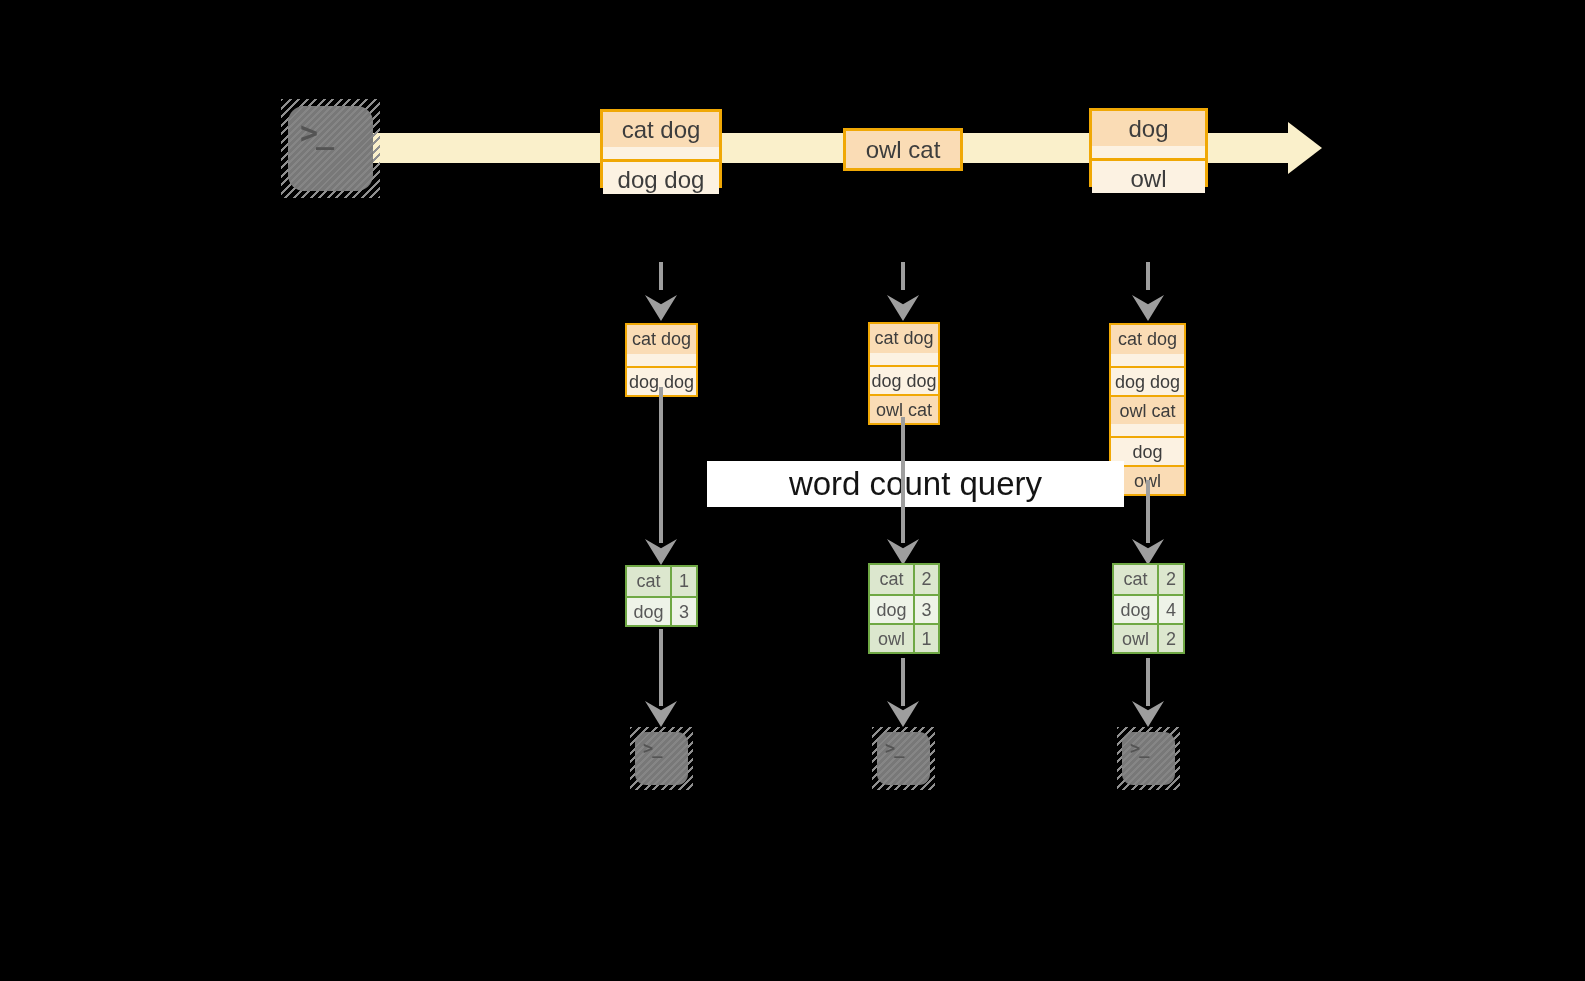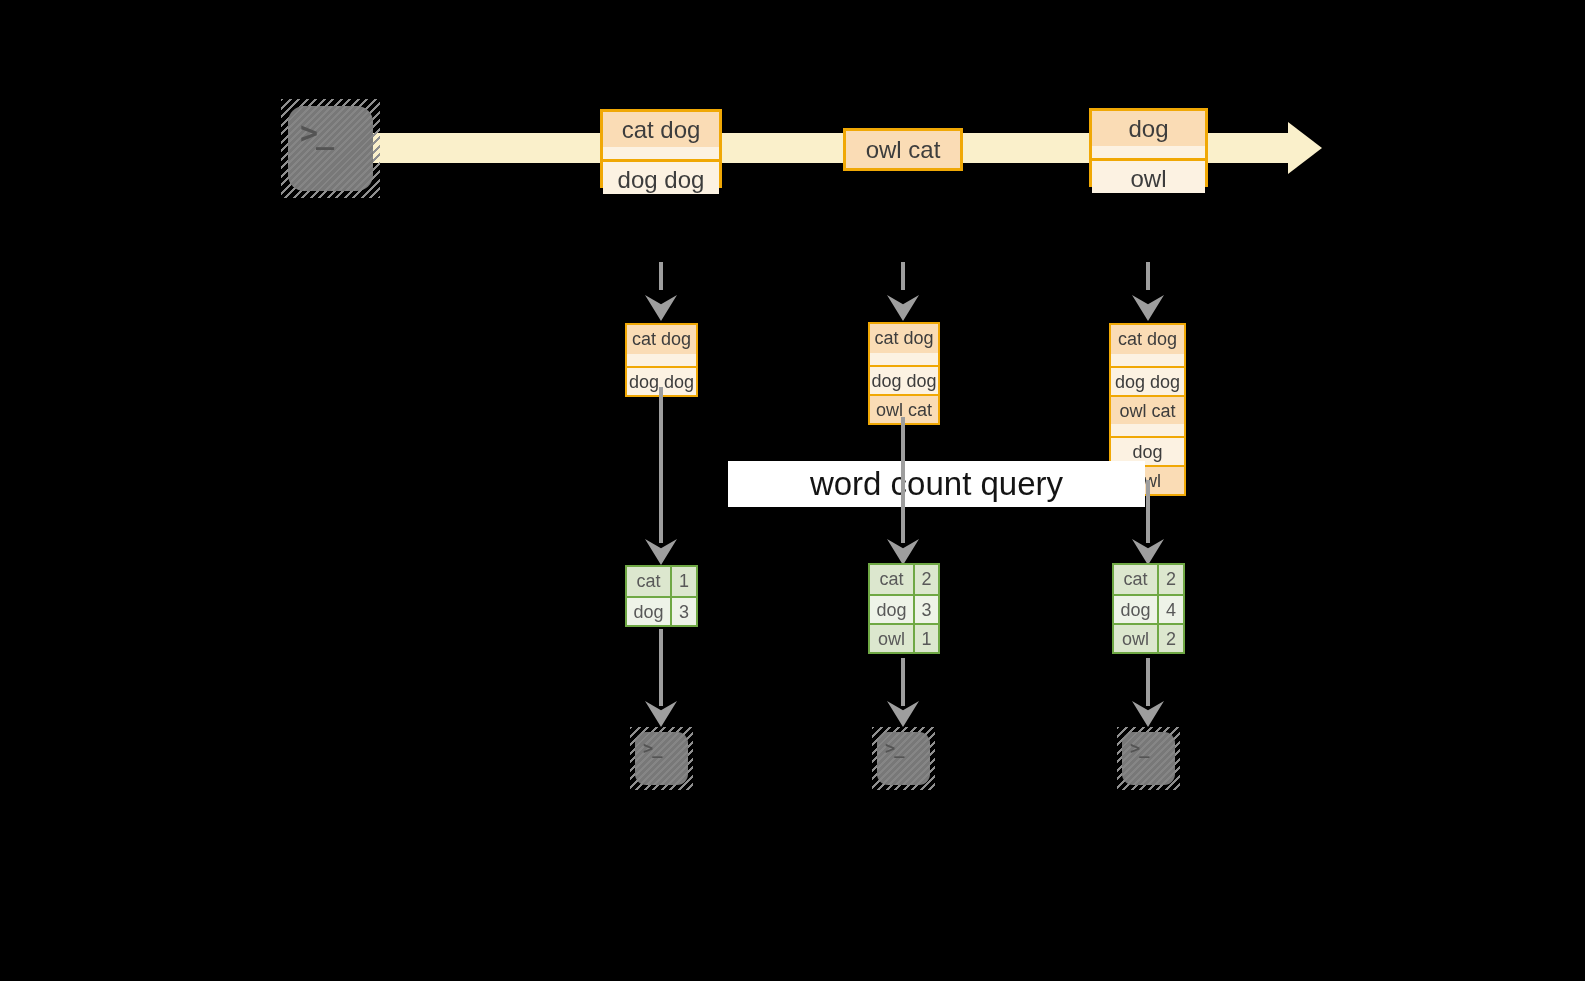--- a/index.html
+++ b/index.html
@@ -145,21 +145,21 @@
     <div class="srow peach">owl cat</div>
   </div>
   <div class="abs sbox" style="left:1109px; top:323px; width:77px;">
     <div class="srow peach">cat dog</div>
     <div class="srow cream">dog dog</div>
     <div class="srow peach">owl cat</div>
     <div class="srow cream">dog</div>
     <div class="srow peach">owl</div>
   </div>
 
-  <div class="abs query" style="left:728px; top:461px; width:417px; height:46px;">word count query</div>
+  <div class="abs query" style="left:707px; top:461px; width:417px; height:46px;">word count query</div>
 
   <div class="abs vline" style="left:659px; top:387px; height:156px;"></div>
   <div class="abs chev" style="left:645px; top:539px;"></div>
   <div class="abs vline" style="left:901px; top:417px; height:126px;"></div>
   <div class="abs chev" style="left:887px; top:539px;"></div>
   <div class="abs vline" style="left:1146px; top:480px; height:63px;"></div>
   <div class="abs chev" style="left:1132px; top:539px;"></div>
 
   <div class="abs gtable" style="left:625px; top:565px; width:73px;">
     <div class="grow sage">

